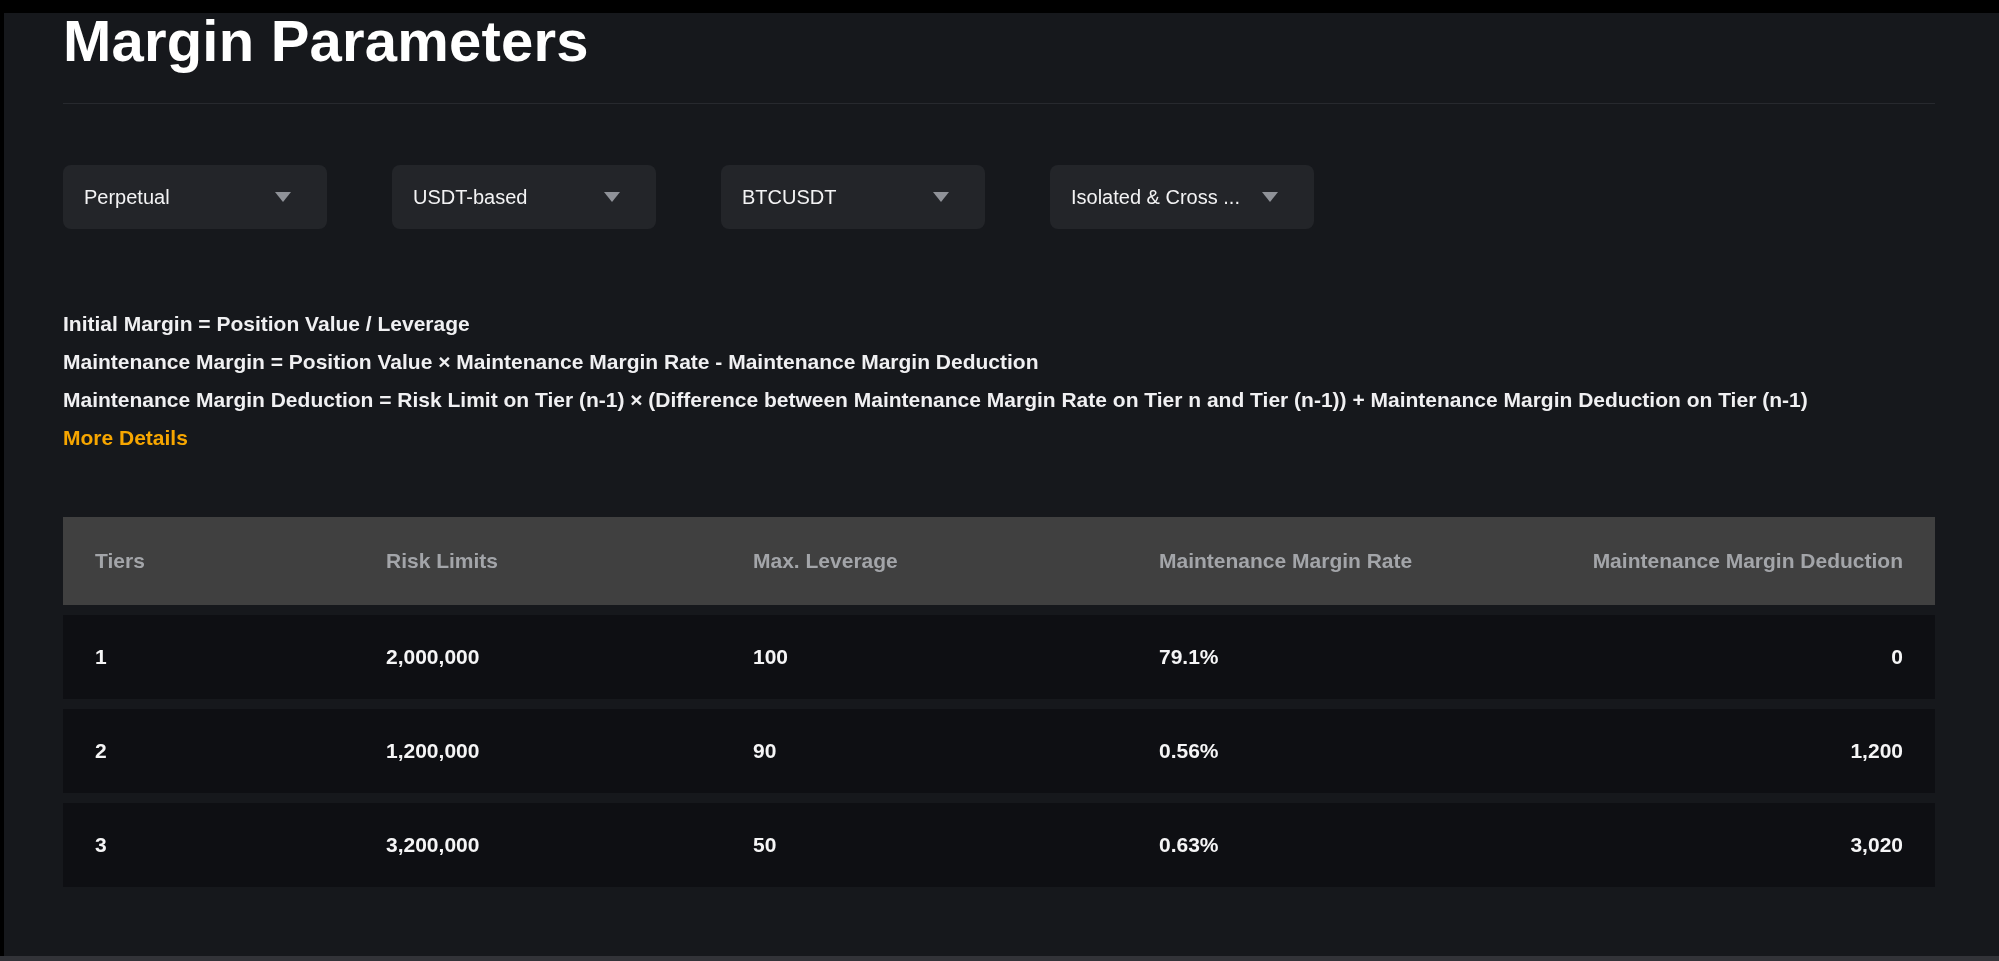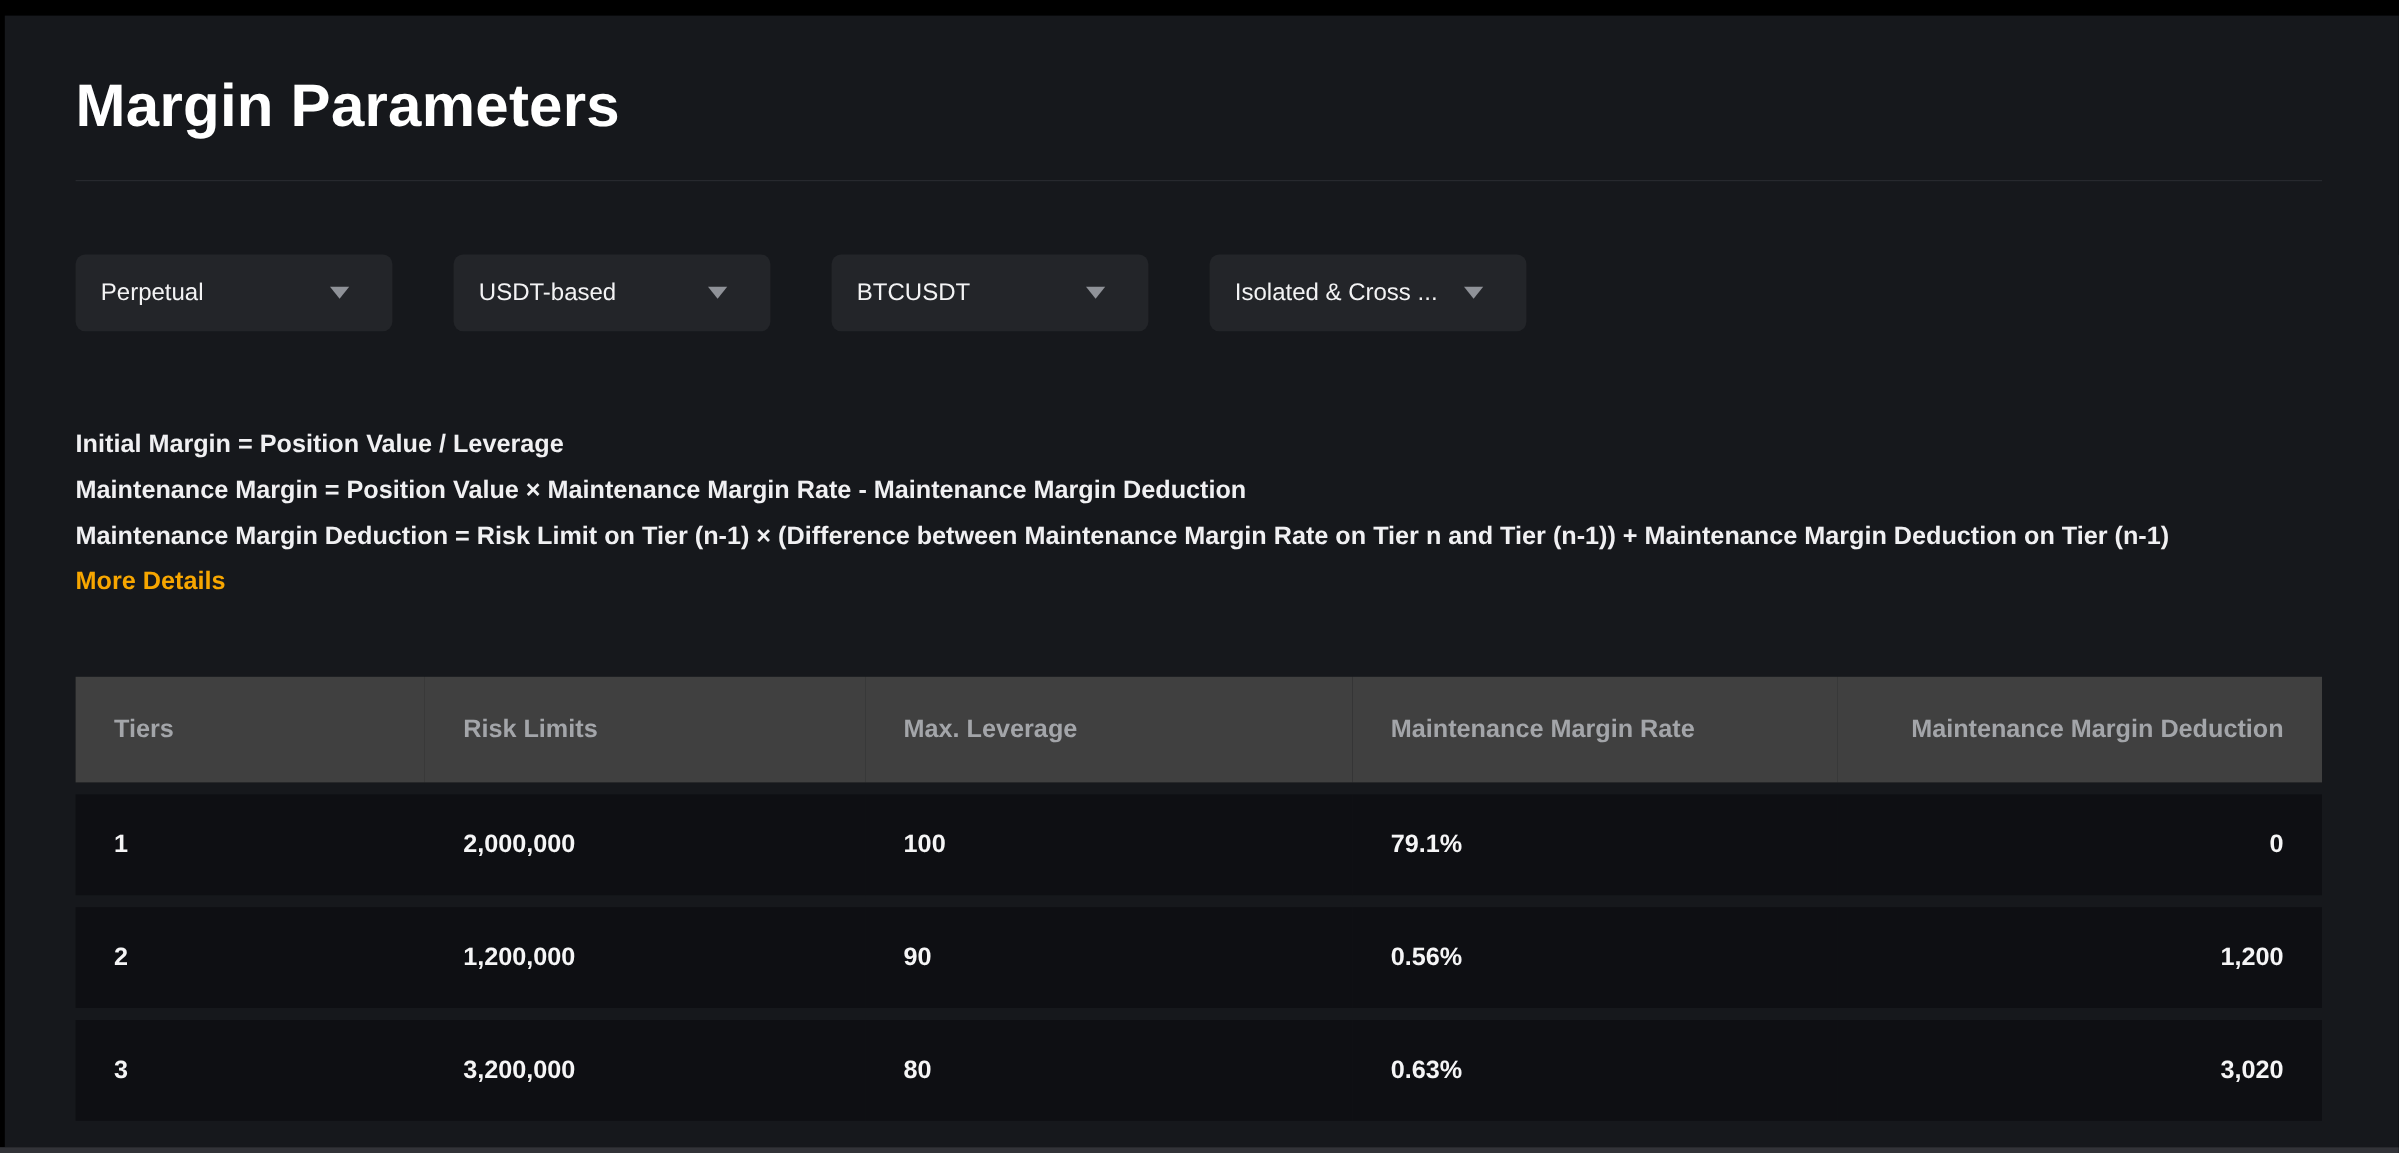--- a/index.html
+++ b/index.html
@@ -2,25 +2,25 @@
 <html><head>
 <meta charset="utf-8">
 <style>
   * { margin:0; padding:0; box-sizing:border-box; }
   html,body { width:1999px; height:961px; background:#000; overflow:hidden;
               font-family:"Liberation Sans","DejaVu Sans",sans-serif; }
   .frame { position:absolute; top:13px; left:4px; right:0; bottom:5px;
            background:#16181c; overflow:hidden; }
   .container { width:1872px; margin-left:59px; }
 
-  .page-title { margin-top:47px; font-size:50px; line-height:56px;
+  .page-title { font-size:58px; line-height:56px;
                 font-weight:700; color:#ffffff; letter-spacing:.2px; }
   .title-divider { margin-top:34px; height:1px; background:#27292e; }
 
-  .filters { margin-top:61px; display:flex; gap:51px; }
+  .filters { margin-top:61px; display:flex; gap:65px; }
   .dropdown { width:264px; height:64px; background:#232529; border-radius:8px;
               display:flex; align-items:center; justify-content:space-between;
               padding:0 36px 0 21px; cursor:pointer; }
   .dropdown-label { color:#f3f3f4; font-size:20px; font-weight:500; white-space:nowrap; }
   .caret { width:0; height:0; border-left:8px solid transparent;
            border-right:8px solid transparent; border-top:10px solid #8f9298; }
 
   .formulas { margin-top:76px; }
   .formula-line { color:#f0f0f2; font-size:21px; font-weight:700; line-height:38px; }
   .more-details { display:inline-block; color:#f7a600; font-size:21px; font-weight:700;
@@ -99,21 +99,21 @@
         <tr>
           <td>2</td>
           <td>1,200,000</td>
           <td>90</td>
           <td>0.56%</td>
           <td class="num">1,200</td>
         </tr>
         <tr>
           <td>3</td>
           <td>3,200,000</td>
-          <td>80</td>
+          <td>50</td>
           <td>0.63%</td>
           <td class="num">3,020</td>
         </tr>
       </tbody>
     </table>
 
   </div>
 </div>
 <div class="bottom-bar"></div>
 

